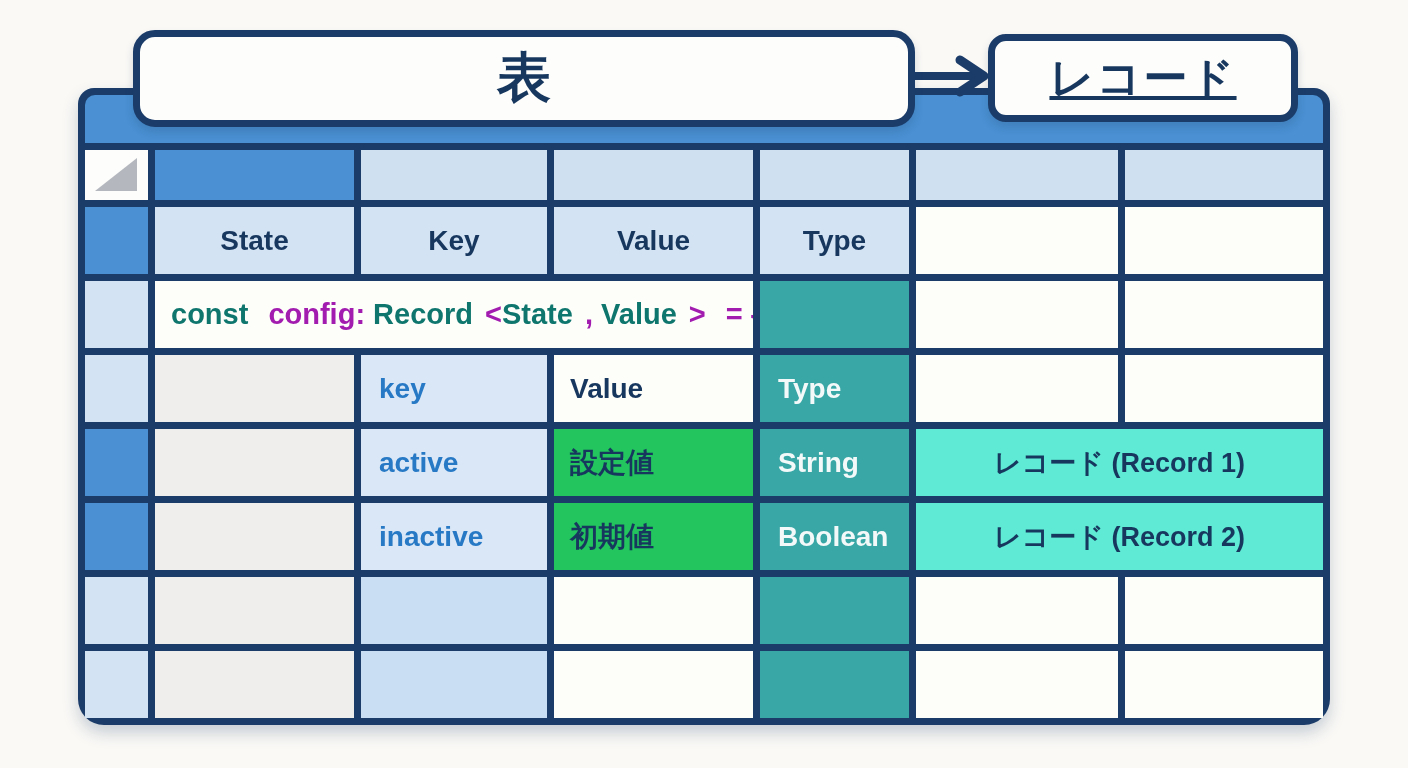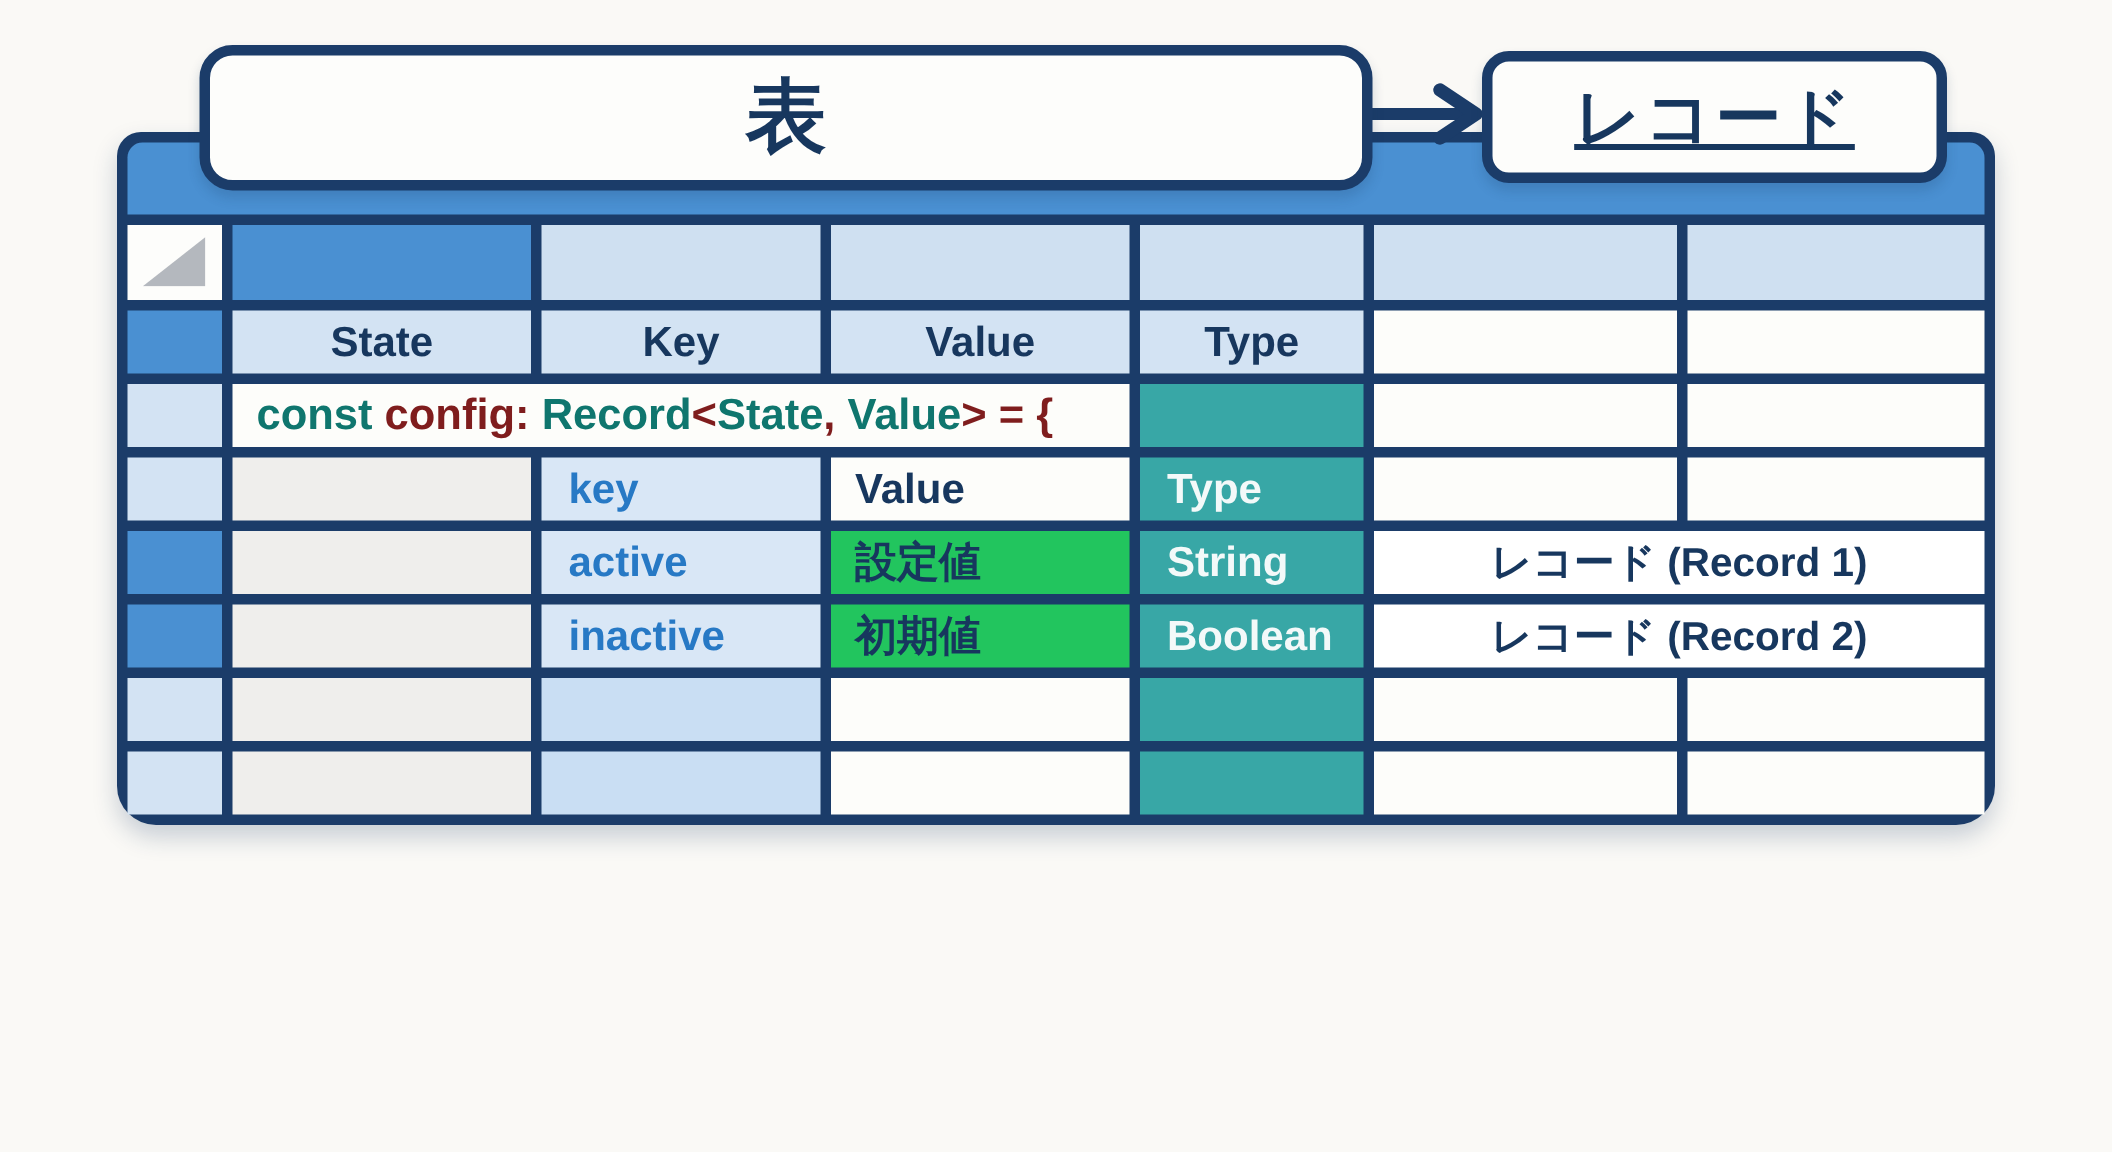--- a/index.html
+++ b/index.html
@@ -39,46 +39,46 @@
   .banner {
     height:48px; margin:7px 7px 0 7px;
     background:#4a90d2;
     border-radius:10px 10px 0 0;
   }
   table.grid {
     width:1252px; table-layout:fixed;
     border-collapse:separate; border-spacing:7px;
   }
   td {
-    height:42px; vertical-align:middle;
+    height:67px; vertical-align:middle;
     font-size:28px; font-weight:700; color:#17375e;
     overflow:hidden; white-space:nowrap;
   }
   tr.r1 td { height:50px; }
   td.c-blue   { background:#4a90d2; }
   td.c-lb     { background:#cfe0f1; }   
   td.c-head   { background:#d3e3f3; text-align:center; }
   td.c-rowh   { background:#d3e3f3; }
   td.c-gray   { background:#efeeec; }
   td.c-white  { background:#fdfdfa; }
   td.c-pale   { background:#22c55e; }
   td.c-key    { background:#d9e7f6; color:#2779c5; padding-left:18px; }
   td.c-keyb   { background:#c9def3; }
   td.c-teal   { background:#38a7a6; color:#f3f9f9; padding-left:18px; }
   td.c-val    { padding-left:16px; }
-  td.c-record { background:#ffffff; text-align:center; font-size:27px; }
+  td.c-record { background:#5eead4; text-align:center; font-size:27px; }
   td.c-corner { background:#fdfdfb; position:relative; }
   .tri {
     position:absolute; left:10px; top:8px; width:42px; height:33px;
     background:#b4b8be;
     clip-path:polygon(0 100%, 100% 100%, 100% 0);
   }
   td.c-code { background:#fdfdfa; padding-left:16px; white-space:pre; font-size:29px; }
   .tk-teal { color:#0f766e; }
-  .tk-navy { color:#7f1d1d; }
+  .tk-navy { color:#a21caf;margin-left:12px; }
 </style>
 </head>
 <body>
 
 <div class="stage">
 
   <div class="tag-box tag-table">
     <span>表</span>
   </div>
 

